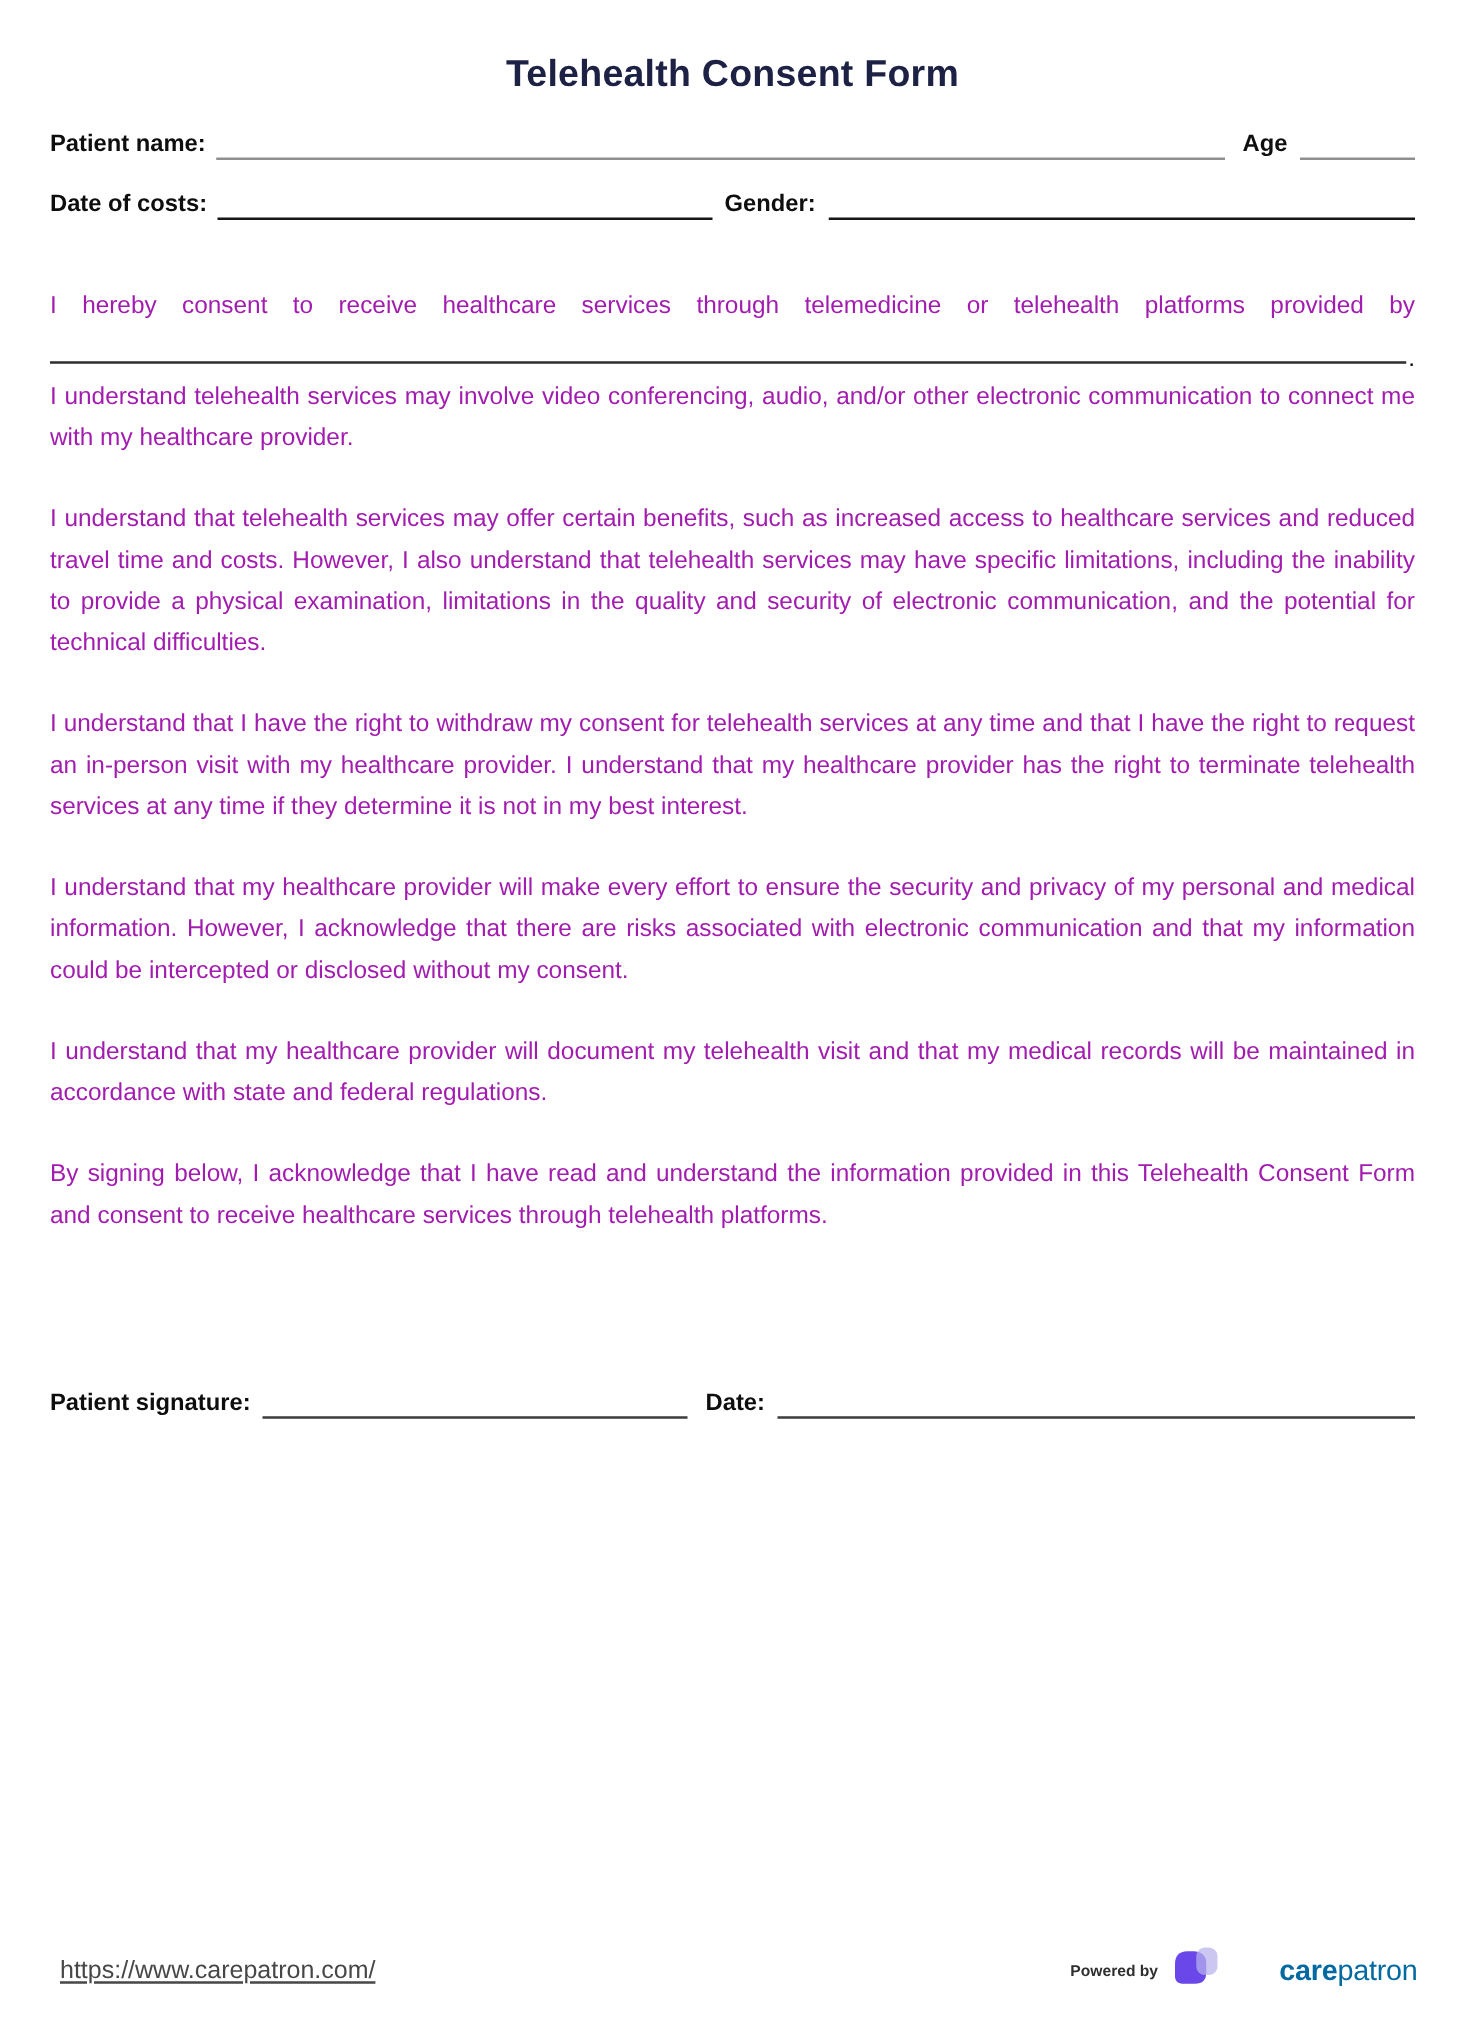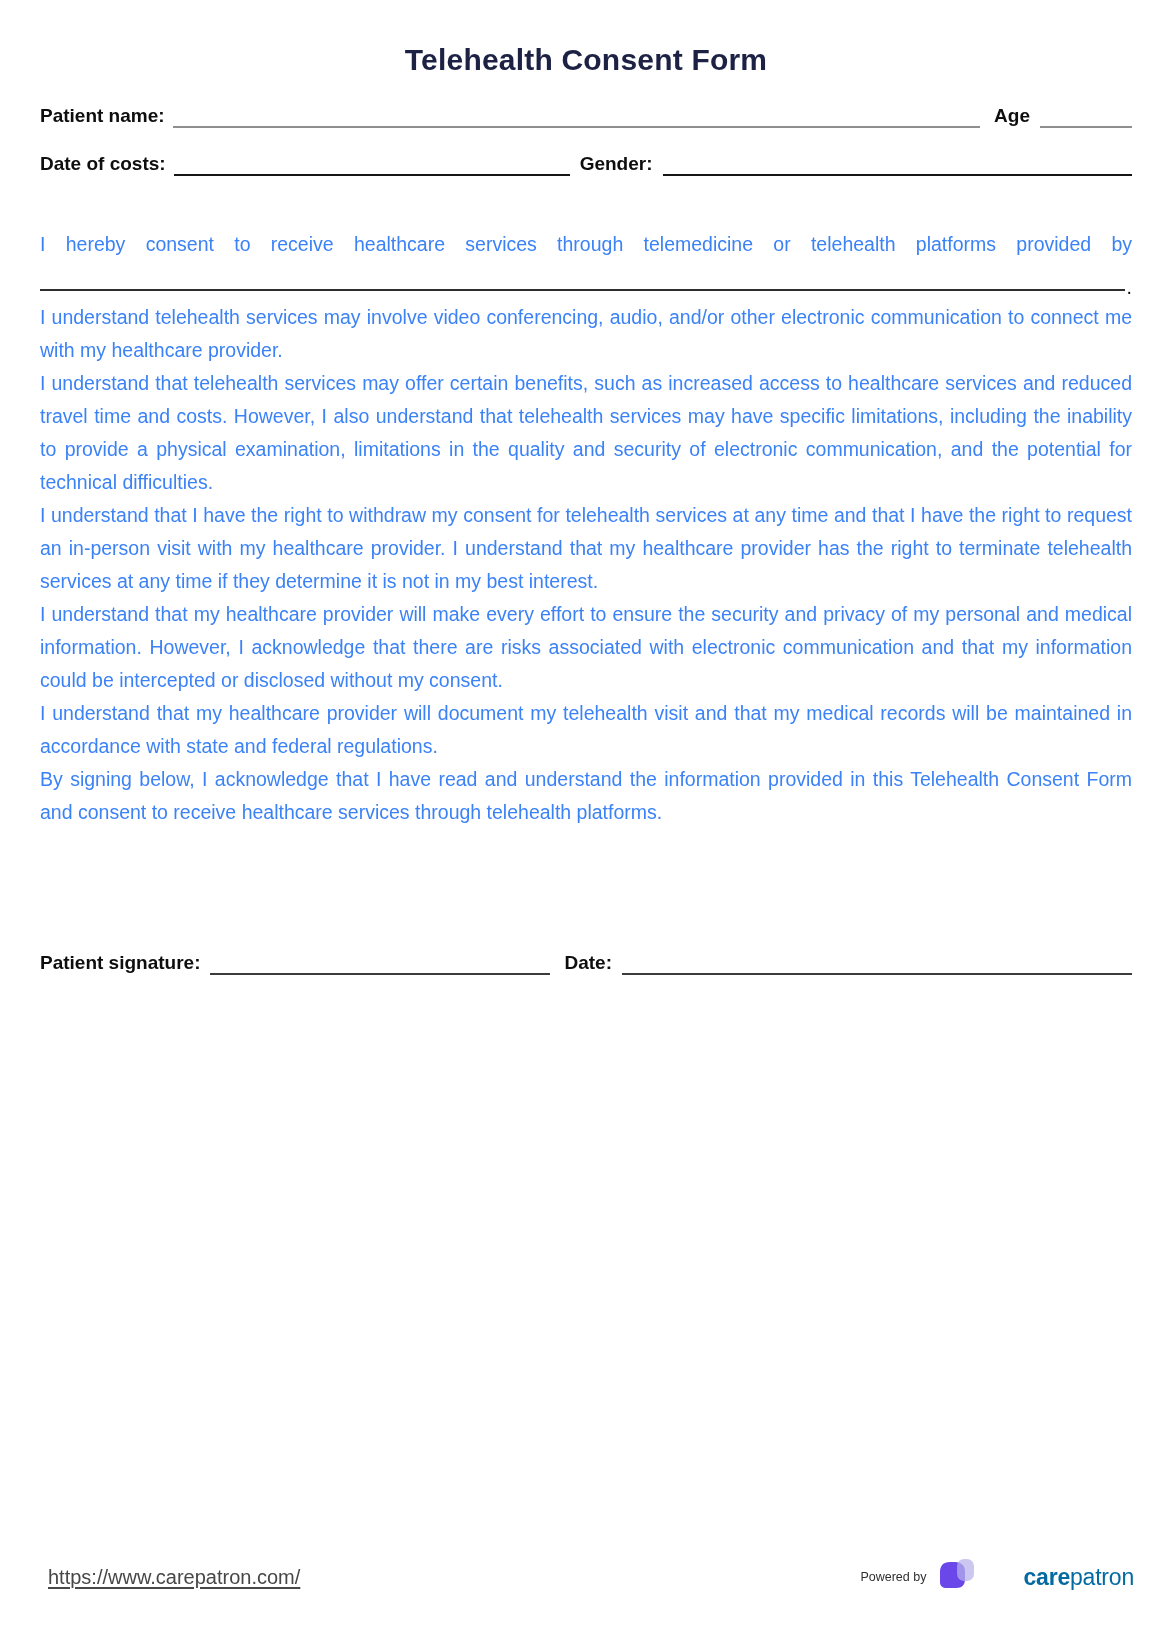--- a/index.html
+++ b/index.html
@@ -46,41 +46,41 @@
   .w-age { width: 92px; }
   .w-dob { width: 396px; }
   .w-sig { width: 340px; }
 
   .content { margin-top: 52px; }
   .content p {
     margin: 0;
     font-size: 19.5px;
     line-height: 33px;
     text-align: justify;
-    color: #3b82f6;
+    color: #a21caf;
   }
   p.intro { text-align-last: justify; }
   .provider-line {
     display: flex;
     align-items: flex-end;
     height: 30px;
     font-size: 19.5px;
   }
   .provider-line .fill {
     flex: 1 1 auto;
     height: 8px;
     border-bottom: 2px solid #2e2e2e;
   }
   .provider-line .dot {
     margin-left: 2px;
     margin-bottom: -4px;
     line-height: 16px;
   }
   p.follow-up { margin-top: 10px !important; }
-  .content p.body-para { }
+  .content p.body-para { margin-top: 32px; }
 
   .signature-row {
     display: flex;
     align-items: flex-end;
     margin-top: 122px;
     font-size: 19px;
     font-weight: 700;
     line-height: 24px;
     white-space: nowrap;
   }
@@ -98,21 +98,21 @@
   .site-link {
     font-size: 20px;
     color: #474747;
     text-decoration: underline;
     text-underline-offset: 3px;
     cursor: pointer;
   }
   .powered { display: flex; align-items: center; }
   .powered-by {
     font-size: 12.5px;
-    font-weight: 400;
+    font-weight: 700;
     color: #2f2f2f;
     margin-right: 10px;
     margin-left: 48px;
   }
   .logo-icon { display: inline-block; margin-right: 6px; }
   .brand {
     font-size: 23px;
     color: #0369a1;
     letter-spacing: -0.2px;
     margin-left: 41px;

